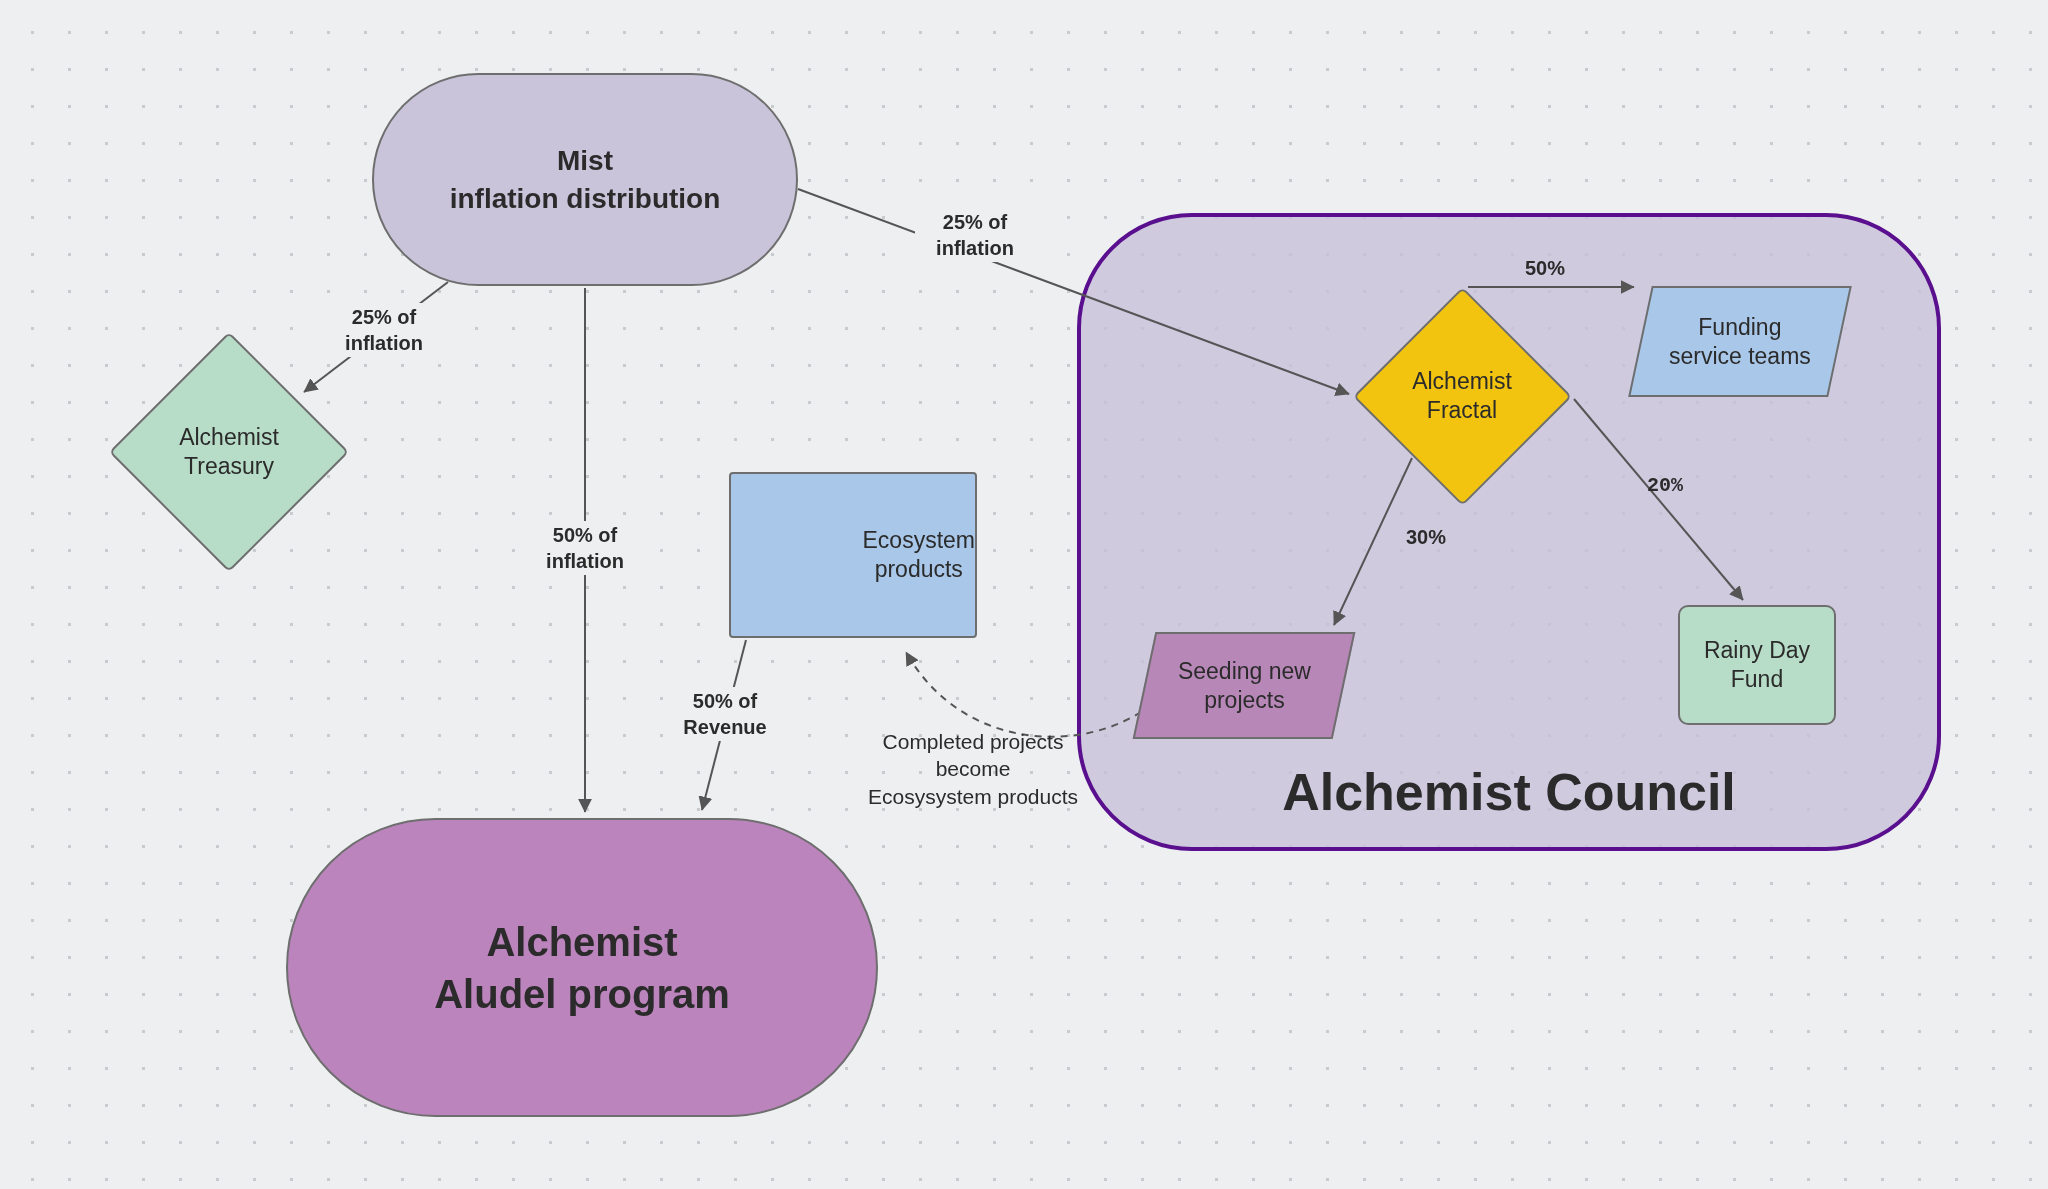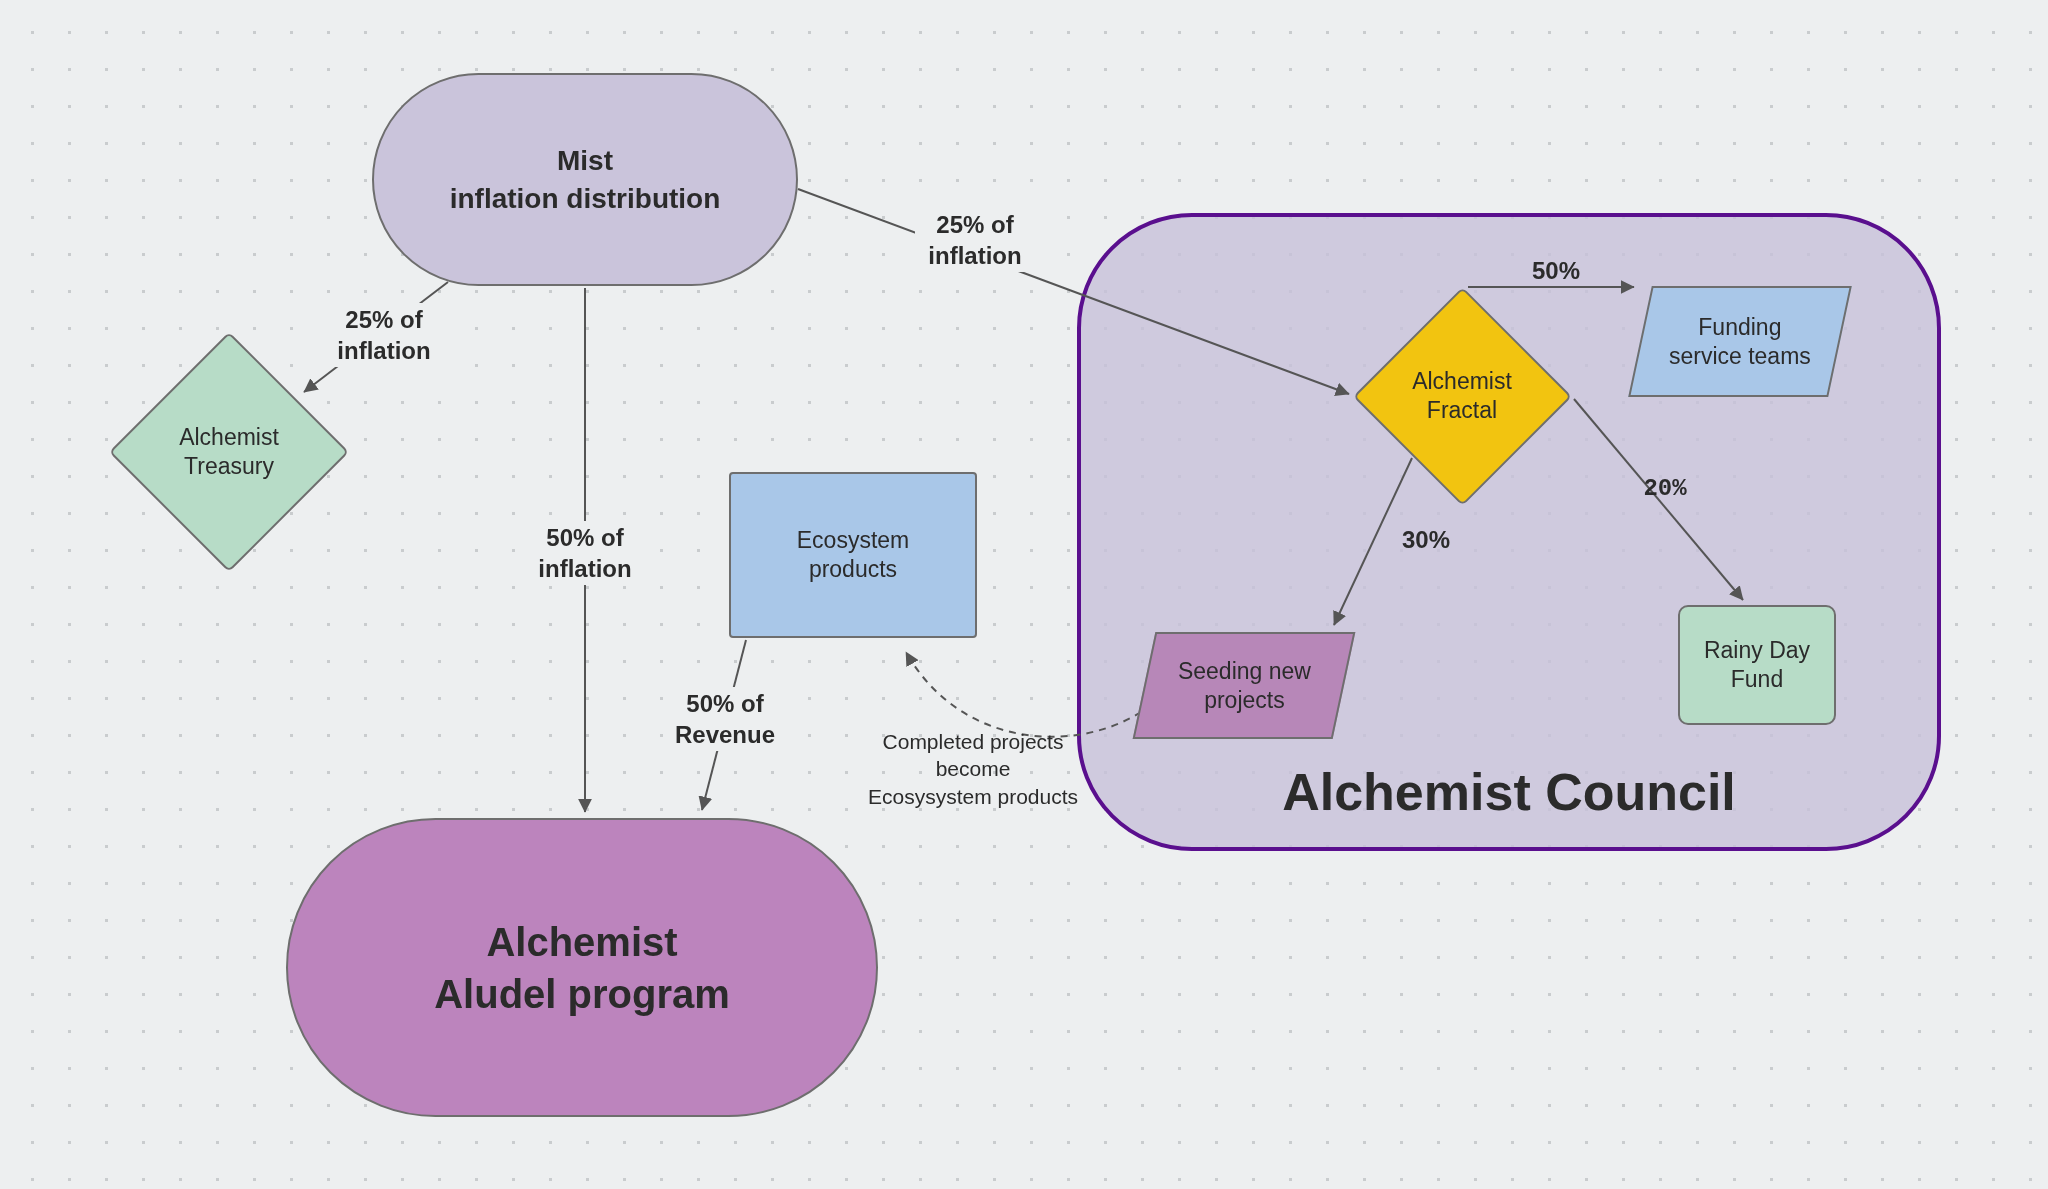--- a/index.html
+++ b/index.html
@@ -38,41 +38,41 @@
 
   .mist { left: 372px; top: 73px; width: 426px; height: 213px; background: var(--lavender, #cac4db); border-radius: 107px; }
   .mist .label { font-size: 28px; font-weight: bold; line-height: 1.35; }
 
   .diamond { transform: rotate(45deg); border: 2px solid var(--node-border, #6e6e6e); border-radius: 6px; }
   .treasury-shape { left: 144px; top: 367px; width: 170px; height: 170px; background: var(--green, #b7dcc7); }
   .treasury-label { left: 129px; top: 423px; width: 200px; }
   .fractal-shape { left: 1385px; top: 319px; width: 155px; height: 155px; background: var(--gold, #f2c410); }
   .fractal-label { left: 1362px; top: 367px; width: 200px; }
 
-  .ecosystem { left: 729px; top: 472px; width: 248px; height: 166px; background: var(--blue, #a9c7e8); border-radius: 4px; }
+  .ecosystem { left: 729px; top: 472px; width: 248px; height: 166px; background: var(--blue, #a9c7e8); border-radius: 4px; justify-content: flex-end; }
 
   .aludel { left: 286px; top: 818px; width: 592px; height: 299px; background: var(--purple, #bc84bd); border-radius: 150px; }
   .aludel .label { font-size: 40px; font-weight: bold; line-height: 1.3; }
 
   .para { transform: skewX(-12deg); }
   .para .label { transform: skewX(12deg); }
   .funding { left: 1640px; top: 286px; width: 200px; height: 111px; background: var(--blue, #a9c7e8); }
   .seeding { left: 1144px; top: 632px; width: 200px; height: 107px; background: var(--purple-light, #b787b8); }
   .rainy { left: 1678px; top: 605px; width: 158px; height: 120px; background: var(--green, #b7dcc7); border-radius: 10px; align-items: center; }
 
   .edge-label {
-    font-size: 24px; font-weight: bold; text-align: center;
+    font-size: 20px; font-weight: bold; text-align: center;
     white-space: pre-line; line-height: 1.3;
   }
   .edge-label.masked { background: var(--canvas-bg, #edeff0); padding: 1px 4px; }
   .el-mist-treasury { left: 324px; top: 303px; width: 120px; }
   .el-mist-fractal { left: 915px; top: 208px; width: 120px; }
   .el-mist-aludel { left: 525px; top: 521px; width: 120px; }
   .el-ecosystem-aludel { left: 665px; top: 687px; width: 120px; }
-  .el-fractal-funding { left: 1510px; top: 255px; width: 70px; text-align: right; }
+  .el-fractal-funding { left: 1510px; top: 255px; width: 70px; }
   .el-fractal-seeding { left: 1391px; top: 524px; width: 70px; }
   .el-fractal-rainy { left: 1630px; top: 473px; width: 70px; font-family: Liberation Mono, monospace; }
   .el-seeding-ecosystem { left: 843px; top: 728px; width: 260px; font-weight: normal; font-size: 21px; }
 </style>
 </head>
 <body>
 
 <div class="canvas">
 
   <div class="council"></div>

